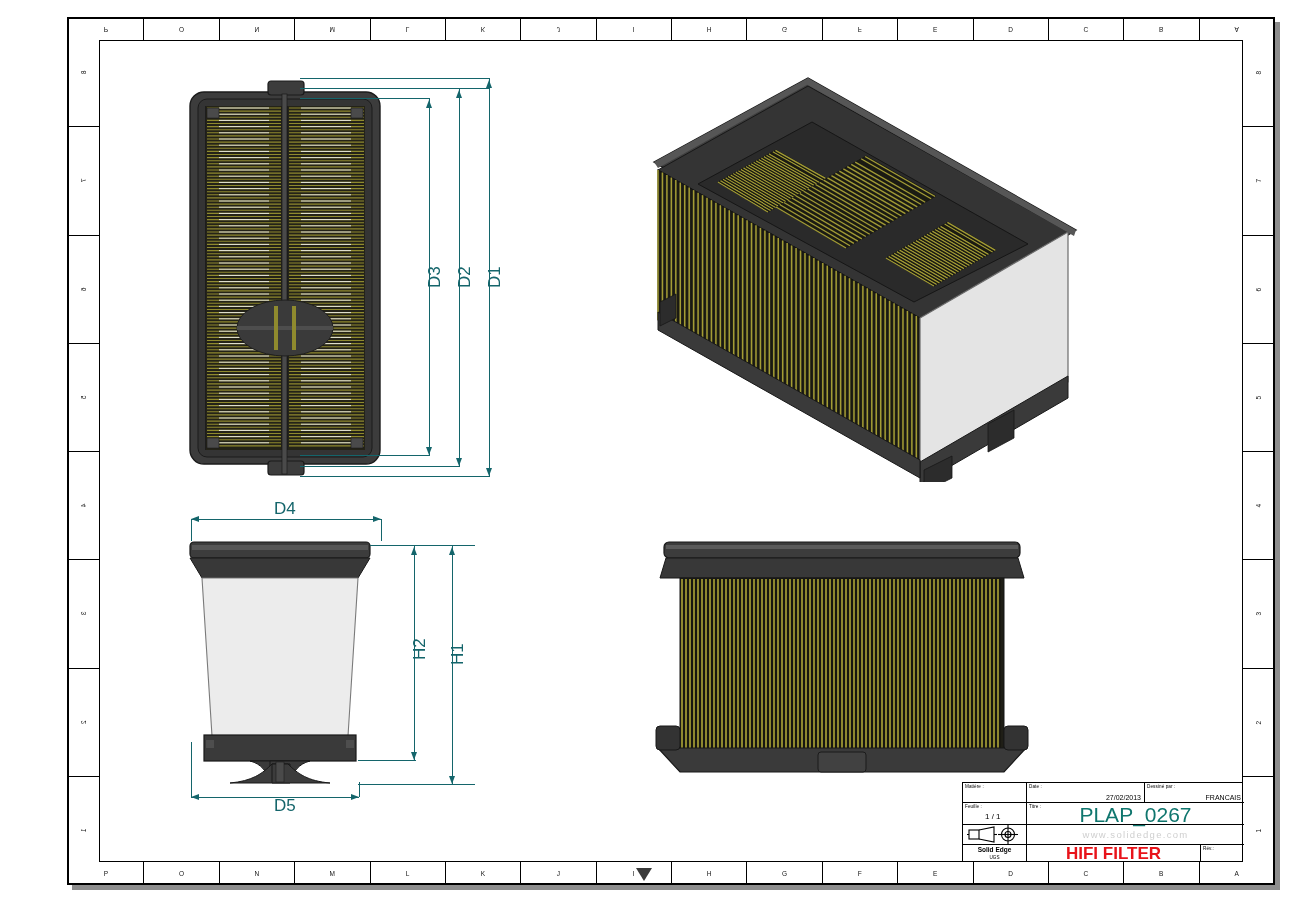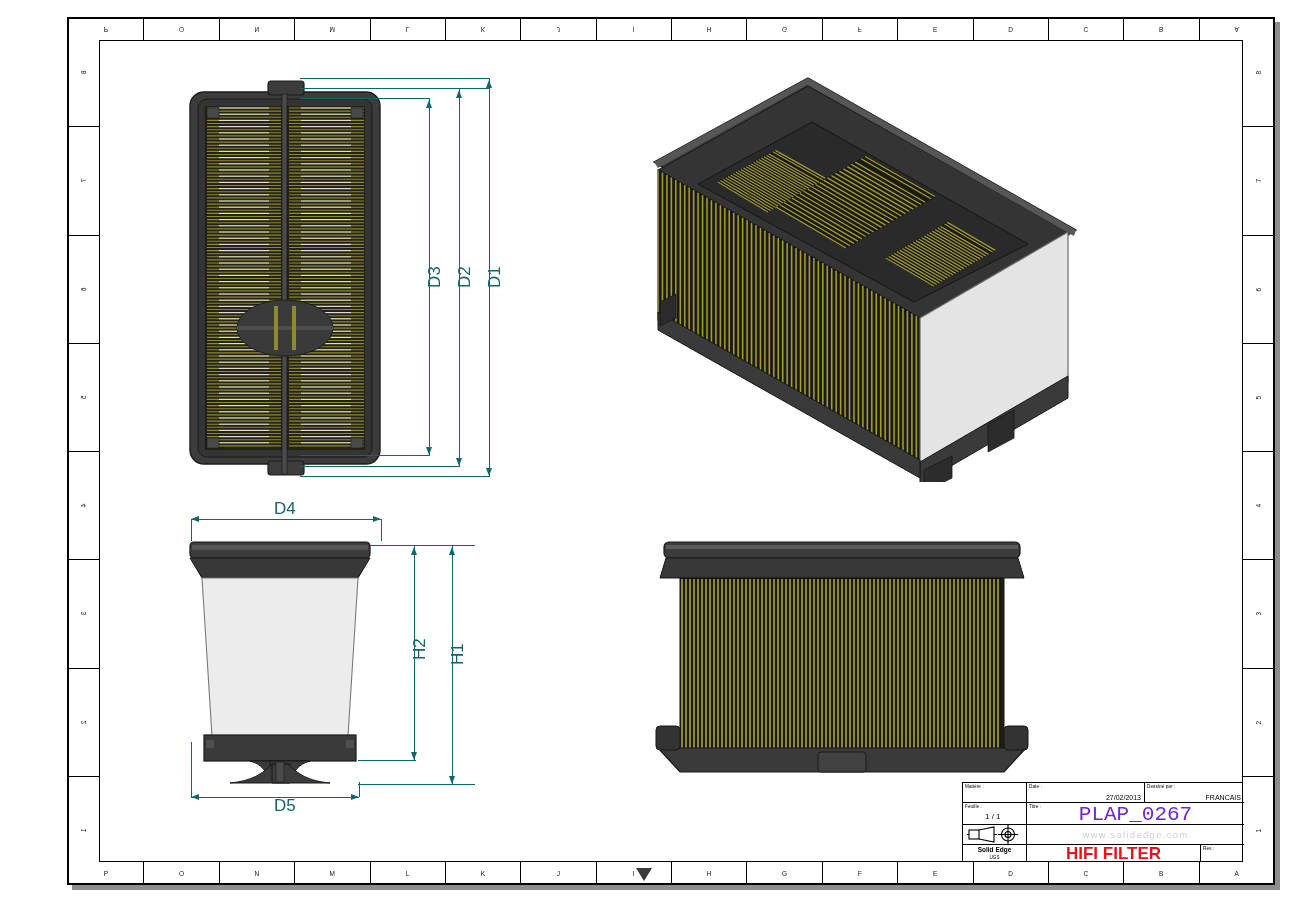--- a/index.html
+++ b/index.html
@@ -42,21 +42,21 @@
   .arr-up{border-left:3.5px solid transparent;border-right:3.5px solid transparent;border-bottom:8px solid #14656b;}
   .arr-dn{border-left:3.5px solid transparent;border-right:3.5px solid transparent;border-top:8px solid #14656b;}
   .arr-lf{border-top:3.5px solid transparent;border-bottom:3.5px solid transparent;border-right:8px solid #14656b;}
   .arr-rt{border-top:3.5px solid transparent;border-bottom:3.5px solid transparent;border-left:8px solid #14656b;}
 
   
   #tb{position:absolute;left:962px;top:782px;width:281px;height:80px;border:1px solid #000;box-sizing:border-box;background:#fff;}
   #tb .cell{position:absolute;box-sizing:border-box;border-right:1px solid #000;border-bottom:1px solid #000;}
   #tb .lab{position:absolute;left:2px;top:1px;font-size:4.6px;color:#000;letter-spacing:.1px;}
   #tb .val{position:absolute;right:3px;bottom:1px;font-size:7px;color:#000;}
-  .tb-part{font-size:21px;color:#6d28d9;font-family:Liberation Mono, monospace;text-align:center;letter-spacing:0px;}
+  .tb-part{font-size:21px;color:#0f766e;font-family:Liberation Sans, sans-serif;text-align:center;letter-spacing:0px;}
   .tb-url{font-size:9.5px;color:#cfcfcf;text-align:center;letter-spacing:1.3px;}
   .tb-brand{font-size:17px;font-weight:bold;color:#e8131a;text-align:center;letter-spacing:0px;}
   .tb-se{font-size:6.5px;font-weight:bold;color:#000;text-align:center;}
   .tb-ugs{font-size:4.6px;color:#000;text-align:center;}
   svg{display:block;}
   .ctr-tri{position:absolute;width:0;height:0;border-left:8px solid transparent;border-right:8px solid transparent;border-top:13px solid #3a3a3a;}
 </style>
 </head>
 <body>
 

